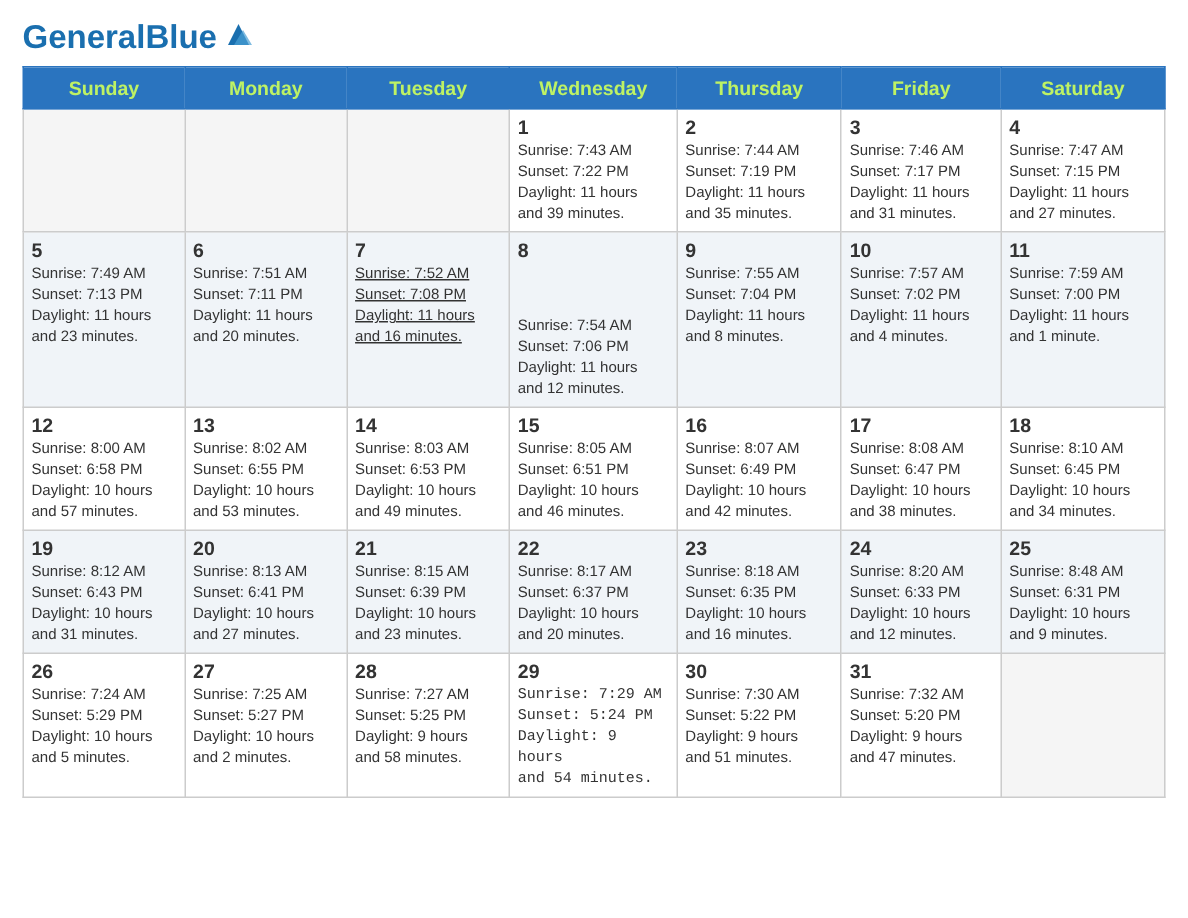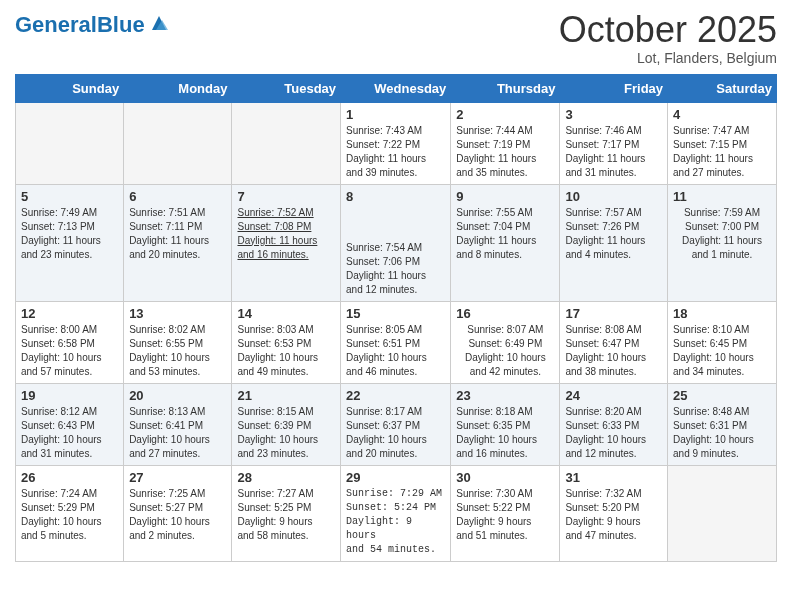--- a/index.html
+++ b/index.html
@@ -49,25 +49,25 @@
       font-size: 14px;
       color: #555;
     }
     .calendar {
       width: 100%;
       border-collapse: collapse;
       border: 1px solid #ccc;
     }
     .calendar th {
       background: #2a74bf;
-      color: #ffffff;
+      color: #bef264;
       font-size: 13px;
       font-weight: bold;
-      padding: 6px 4px;
-      text-align: right;
+      padding: 6px 16px;
+      text-align: center;
       border: 1px solid #2a74bf;
     }
     .calendar td {
       vertical-align: top;
       padding: 4px 5px;
       border: 1px solid #ccc;
       width: 113px;
       min-height: 75px;
       font-size: 10.5px;
       color: #333;
@@ -101,24 +101,20 @@
         <div style="display:flex;align-items:center;">
           <span class="logo-text">
             <span>General</span><span style="color:#1a6faf">Blue</span>
           </span>
           <svg width="22" height="22" viewBox="0 0 22 22" style="margin-left:3px;margin-top:-4px;">
             <polygon points="4,18 11,4 18,18" fill="#1a6faf"></polygon>
             <polygon points="8,18 14,8 20,18" fill="#4a9fd4" opacity="0.7"></polygon>
           </svg>
         </div>
       </div>
-    </div>
-    <div class="title-section">
-      <div class="month-title">October 2025</div>
-      <div class="location">Lot, Flanders, Belgium</div>
     </div>
   </div>
 
   <table class="calendar">
     <thead>
       <tr>
         <th>Sunday</th>
         <th>Monday</th>
         <th>Tuesday</th>
         <th>Wednesday</th>
@@ -193,27 +189,27 @@
           <td>
             <span class="day-num">9</span>
             <div class="day-info" style="white-space: pre-wrap;">Sunrise: 7:55 AM
 Sunset: 7:04 PM
 Daylight: 11 hours
 and 8 minutes.</div>
           </td>
           <td>
             <span class="day-num">10</span>
             <div class="day-info" style="white-space: pre-wrap;">Sunrise: 7:57 AM
-Sunset: 7:26 PM
+Sunset: 7:02 PM
 Daylight: 11 hours
 and 4 minutes.</div>
           </td>
           <td>
             <span class="day-num">11</span>
-            <div class="day-info" style="white-space: pre-wrap; text-align: center;">Sunrise: 7:59 AM
+            <div class="day-info" style="white-space: pre-wrap;">Sunrise: 7:59 AM
 Sunset: 7:00 PM
 Daylight: 11 hours
 and 1 minute.</div>
           </td>
         </tr>
         <tr>
           <td>
             <span class="day-num">12</span>
             <div class="day-info" style="white-space: pre-wrap;">Sunrise: 8:00 AM
 Sunset: 6:58 PM
@@ -236,21 +232,21 @@
           </td>
           <td>
             <span class="day-num">15</span>
             <div class="day-info" style="white-space: pre-wrap;">Sunrise: 8:05 AM
 Sunset: 6:51 PM
 Daylight: 10 hours
 and 46 minutes.</div>
           </td>
           <td>
             <span class="day-num">16</span>
-            <div class="day-info" style="white-space: pre-wrap; text-align: center;">Sunrise: 8:07 AM
+            <div class="day-info" style="white-space: pre-wrap;">Sunrise: 8:07 AM
 Sunset: 6:49 PM
 Daylight: 10 hours
 and 42 minutes.</div>
           </td>
           <td>
             <span class="day-num">17</span>
             <div class="day-info" style="white-space: pre-wrap;">Sunrise: 8:08 AM
 Sunset: 6:47 PM
 Daylight: 10 hours
 and 38 minutes.</div>

